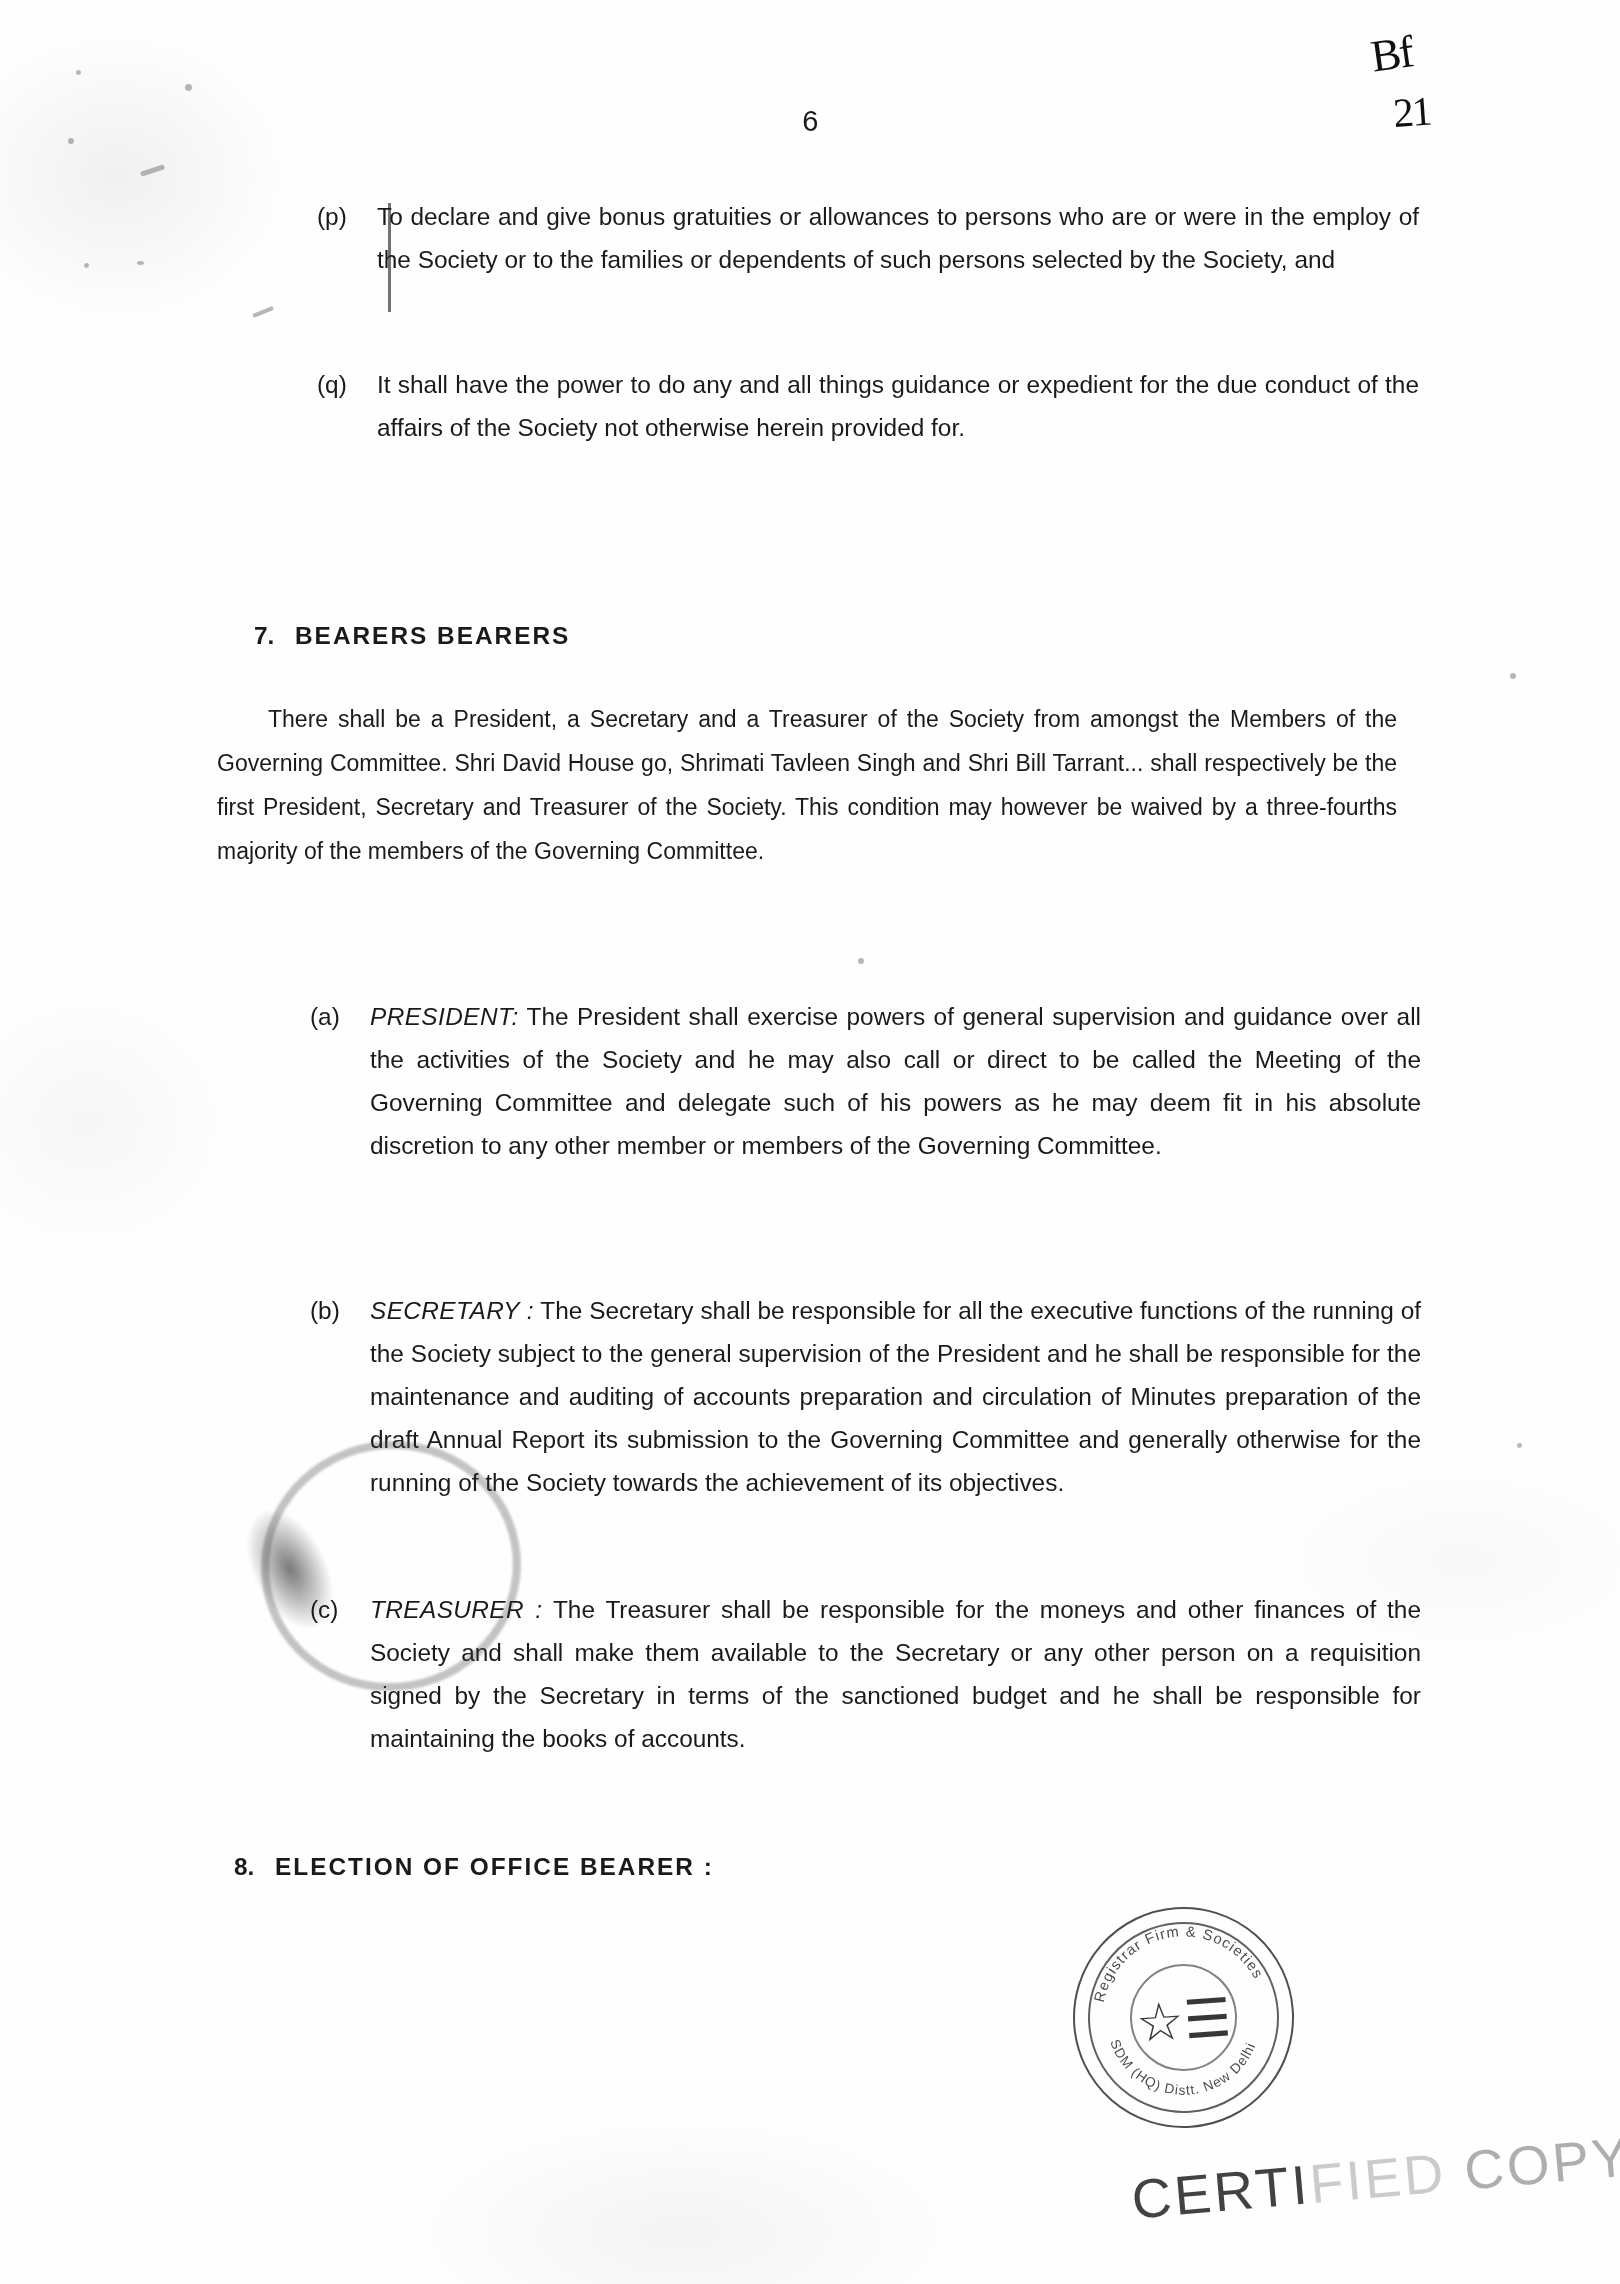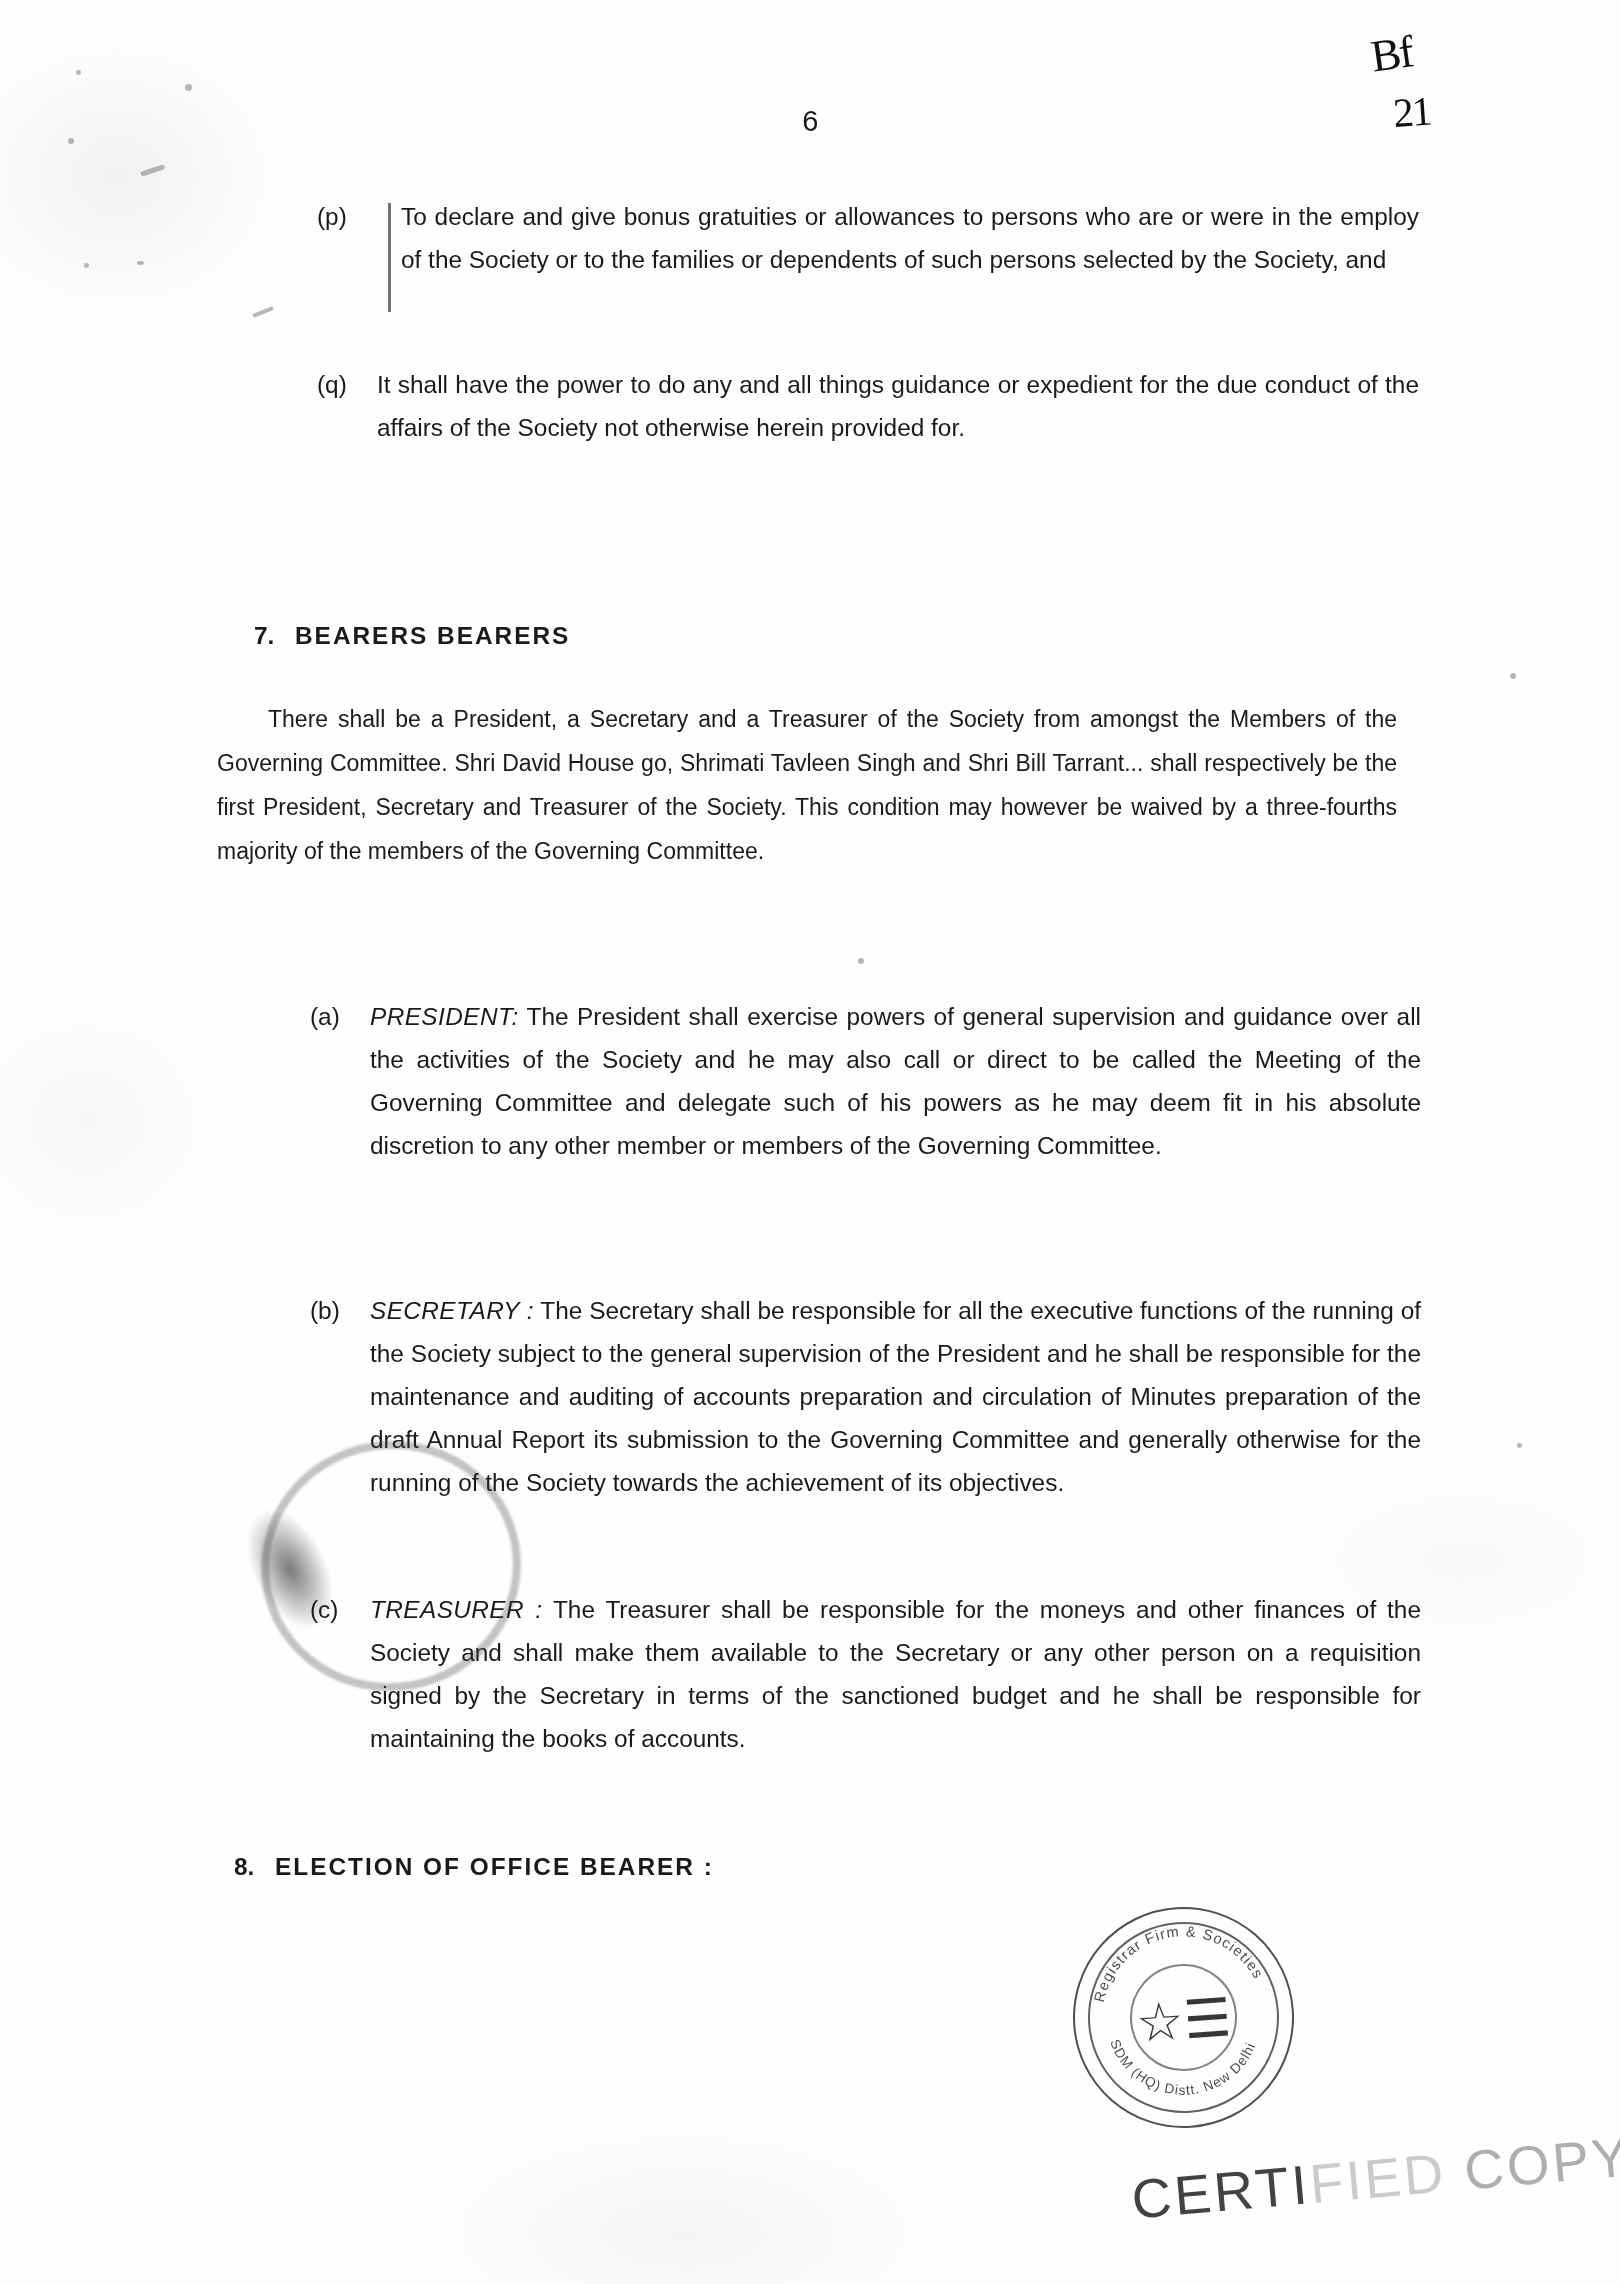--- a/index.html
+++ b/index.html
@@ -225,21 +225,21 @@
 
   <div class="hand-mark">
     <span>Bf</span>
     <span class="l2">21</span>
   </div>
 
   <div class="pen-stroke"></div>
 
   <div class="clause" style="left:317px; top:195px; width:1102px;">
     <div class="lbl">(p)</div>
-    <div class="body" style="width:1042px;margin-left:24px;">To declare and give bonus gratuities or allowances to persons who are or were in the employ of the Society or to the families or dependents of such persons selected by the Society, and</div>
+    <div class="body" style="width:1042px;">To declare and give bonus gratuities or allowances to persons who are or were in the employ of the Society or to the families or dependents of such persons selected by the Society, and</div>
   </div>
 
   <div class="clause" style="left:317px; top:363px; width:1102px;">
     <div class="lbl">(q)</div>
     <div class="body" style="width:1042px;">It shall have the power to do any and all things guidance or expedient for the due conduct of the affairs of the Society not otherwise herein provided for.</div>
   </div>
 
   <div class="section-head" style="left:254px; top:622px;">
     <span class="num">7.</span>
     <span>BEARERS BEARERS</span>

